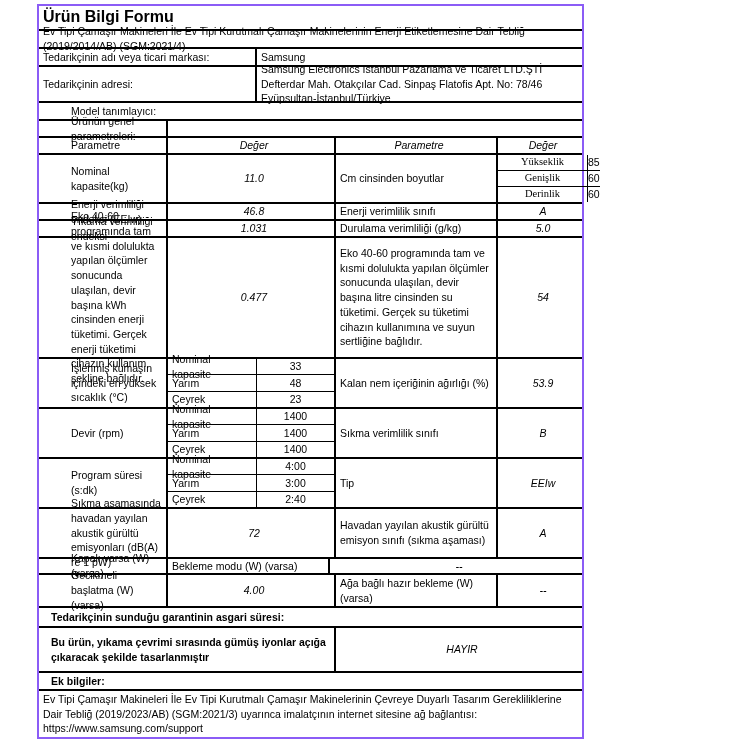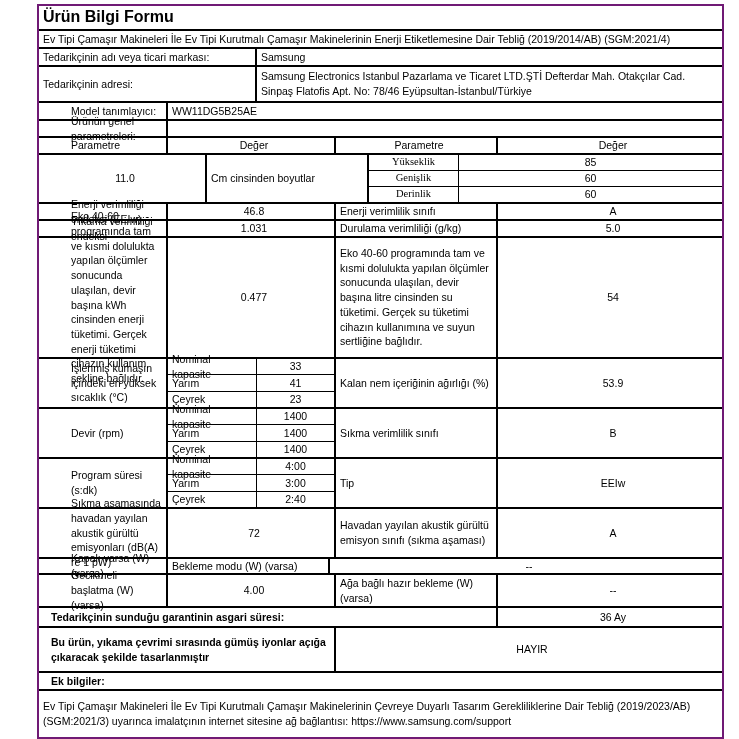--- a/index.html
+++ b/index.html
@@ -1,36 +1,36 @@
 <!DOCTYPE html>
 <html><head>
 <meta charset="utf-8">
 <style>
   html, body { margin: 0; padding: 0; background: #fff; }
   body { width: 739px; height: 739px; font-family: "Liberation Sans", sans-serif; color: #000; }
   .doc {
     box-sizing: border-box;
-    width: 687px;
+    width: 547px;
     margin: 4px 0 10px 37px;
-    border: 2px solid #701a75;
+    border: 2px solid #8b5cf6;
     background: #fff;
     font-size: 10.5px;
     line-height: 1.4;
   }
   .r { display: flex; align-items: stretch; box-sizing: border-box; border-top: 2px solid #000; }
   .r:first-child { border-top: none; }
   .c {
     box-sizing: border-box;
     border-right: 2px solid #000;
     padding: 1px 4px;
     display: flex;
     align-items: center;
   }
   .c:last-child { border-right: none; }
-  .ctr { justify-content: center; text-align: left; padding-left: 8px; padding-right: 2px; }
+  .ctr { justify-content: center; text-align: left; padding-left: 8px; padding-right: 2px; font-style: italic; }
   .bold { font-weight: bold; padding-left: 12px; }
   .title-cell { font-size: 16px; font-weight: bold; }
   .w-full { flex: 1; }
   .w-c1 { width: 129px; flex: none; padding-left: 32px; }
   .w-c2 { width: 168px; flex: none; }
   .w-c3 { width: 162px; flex: none; }
   .w-c4 { flex: 1; }
   .w-left { width: 218px; flex: none; }
   .w-span3 { width: 459px; flex: none; }
   .w-span2 { width: 297px; flex: none; }
@@ -67,36 +67,36 @@
     <div class="c w-full">Samsung</div>
   </div>
 
   <div class="r h36">
     <div class="c w-left">Tedarikçinin adresi:</div>
     <div class="c w-full">Samsung Electronics Istanbul Pazarlama ve Ticaret LTD.ŞTİ Defterdar Mah. Otakçılar Cad. Sinpaş Flatofis Apt. No: 78/46 Eyüpsultan-İstanbul/Türkiye</div>
   </div>
 
   <div class="r h18">
     <div class="c w-c1">Model tanımlayıcı:</div>
-    <div class="c w-full">WW11DG5B25AE</div>
   </div>
 
   <div class="r h17">
     <div class="c w-c1">Ürünün genel parametreleri:</div>
     <div class="c w-full"></div>
   </div>
 
   <div class="r h17">
     <div class="c w-c1">Parametre</div>
     <div class="c w-c2 ctr">Değer</div>
     <div class="c w-c3 ctr">Parametre</div>
     <div class="c w-c4 ctr">Değer</div>
   </div>
 
   <div class="r h49">
+    <div class="c w-c1">Nominal kapasite(kg)</div>
     <div class="c w-c2 ctr">11.0</div>
     <div class="c w-c3">Cm cinsinden boyutlar</div>
     <div class="c w-c4 sub">
       <div class="sr">
         <div class="sl sl4">Yükseklik</div>
         <div class="sv">85</div>
       </div>
       <div class="sr">
         <div class="sl sl4">Genişlik</div>
         <div class="sv">60</div>
@@ -131,21 +131,21 @@
 
   <div class="r h50">
     <div class="c w-c1">İşlenmiş kumaşın içindeki en yüksek sıcaklık (°C)</div>
     <div class="c w-c2 sub">
       <div class="sr">
         <div class="sl">Nominal kapasite</div>
         <div class="sv">33</div>
       </div>
       <div class="sr">
         <div class="sl">Yarım</div>
-        <div class="sv">41</div>
+        <div class="sv">48</div>
       </div>
       <div class="sr">
         <div class="sl">Çeyrek</div>
         <div class="sv">23</div>
       </div>
     </div>
     <div class="c w-c3">Kalan nem içeriğinin ağırlığı (%)</div>
     <div class="c w-c4 ctr">53.9</div>
   </div>
 
@@ -204,21 +204,20 @@
 
   <div class="r h33">
     <div class="c w-c1">Gecikmeli başlatma (W) (varsa)</div>
     <div class="c w-c2 ctr">4.00</div>
     <div class="c w-c3">Ağa bağlı hazır bekleme (W) (varsa)</div>
     <div class="c w-c4 ctr">--</div>
   </div>
 
   <div class="r h20">
     <div class="c w-span3 bold">Tedarikçinin sunduğu garantinin asgari süresi:</div>
-    <div class="c w-c4 ctr">36 Ay</div>
   </div>
 
   <div class="r h45">
     <div class="c w-span2 bold">Bu ürün, yıkama çevrimi sırasında gümüş iyonlar açığa çıkaracak şekilde tasarlanmıştır</div>
     <div class="c w-full ctr">HAYIR</div>
   </div>
 
   <div class="r h18">
     <div class="c w-full bold">Ek bilgiler:</div>
   </div>

